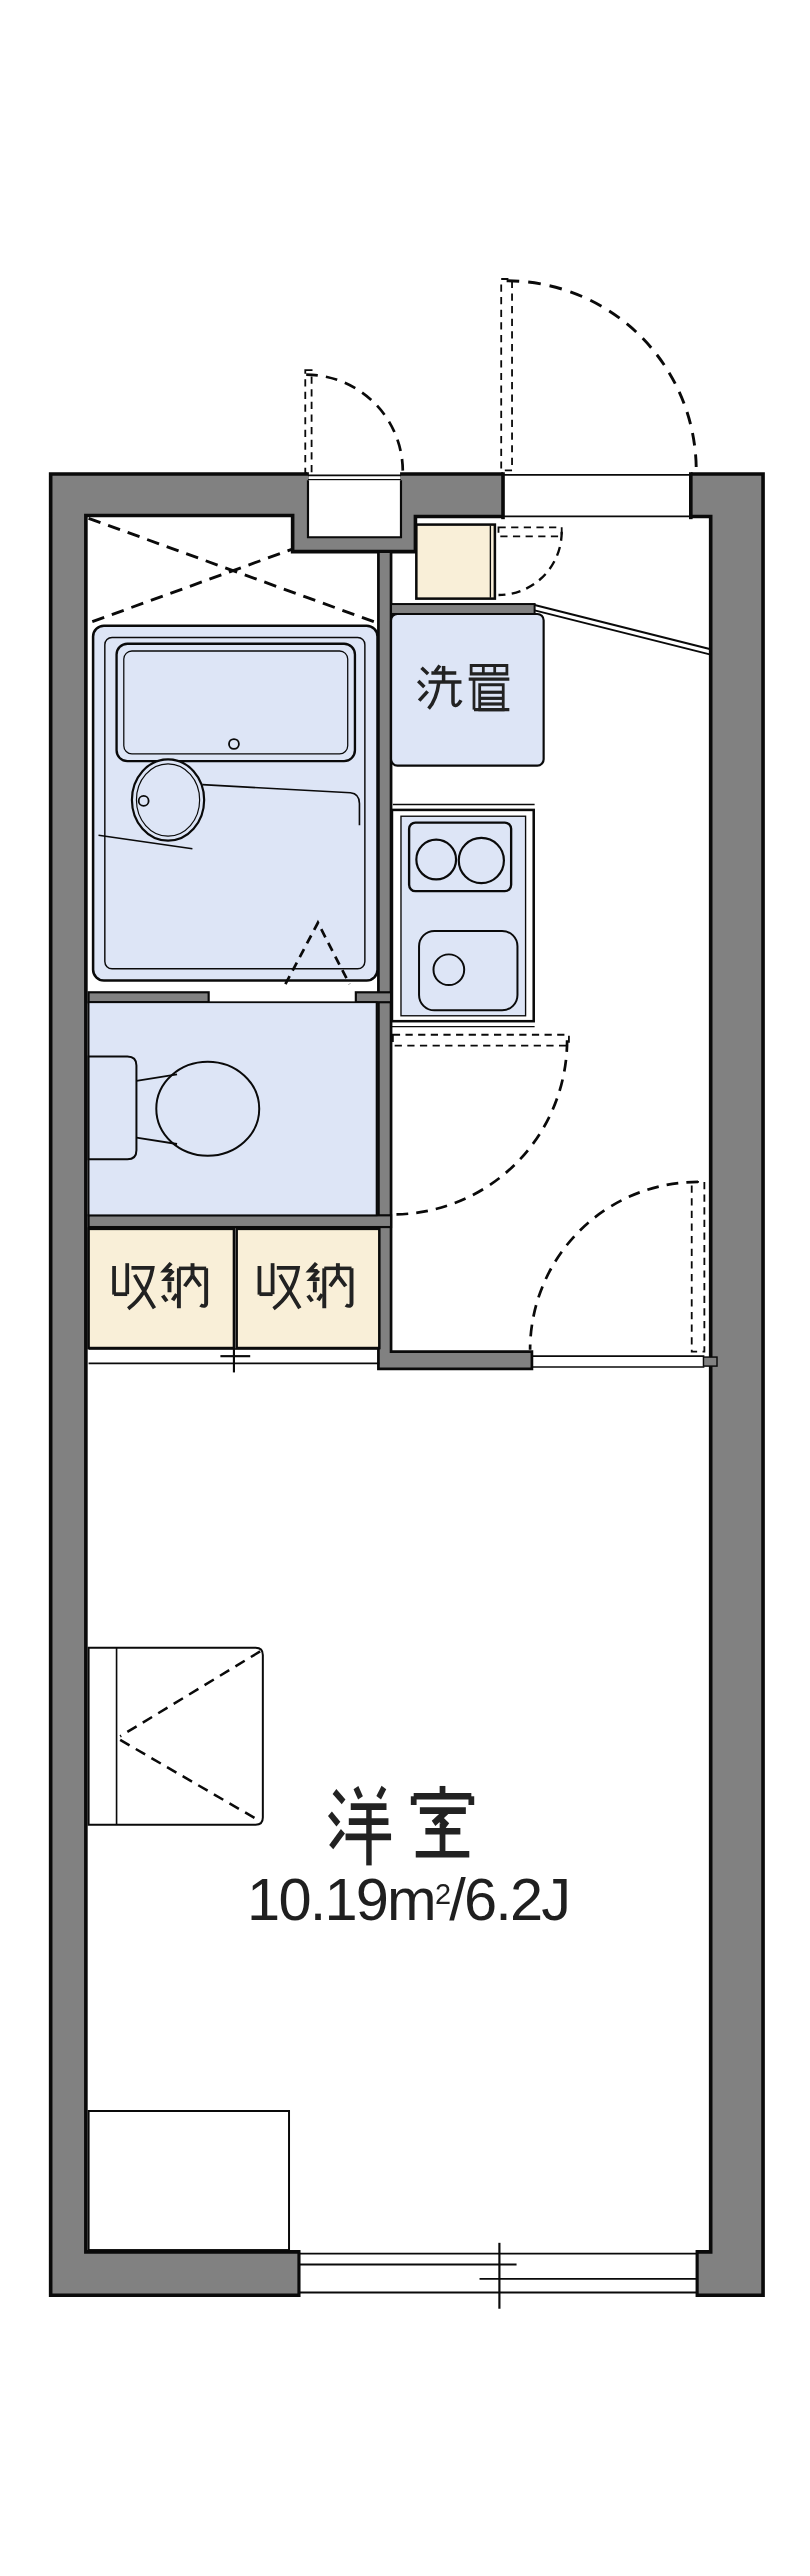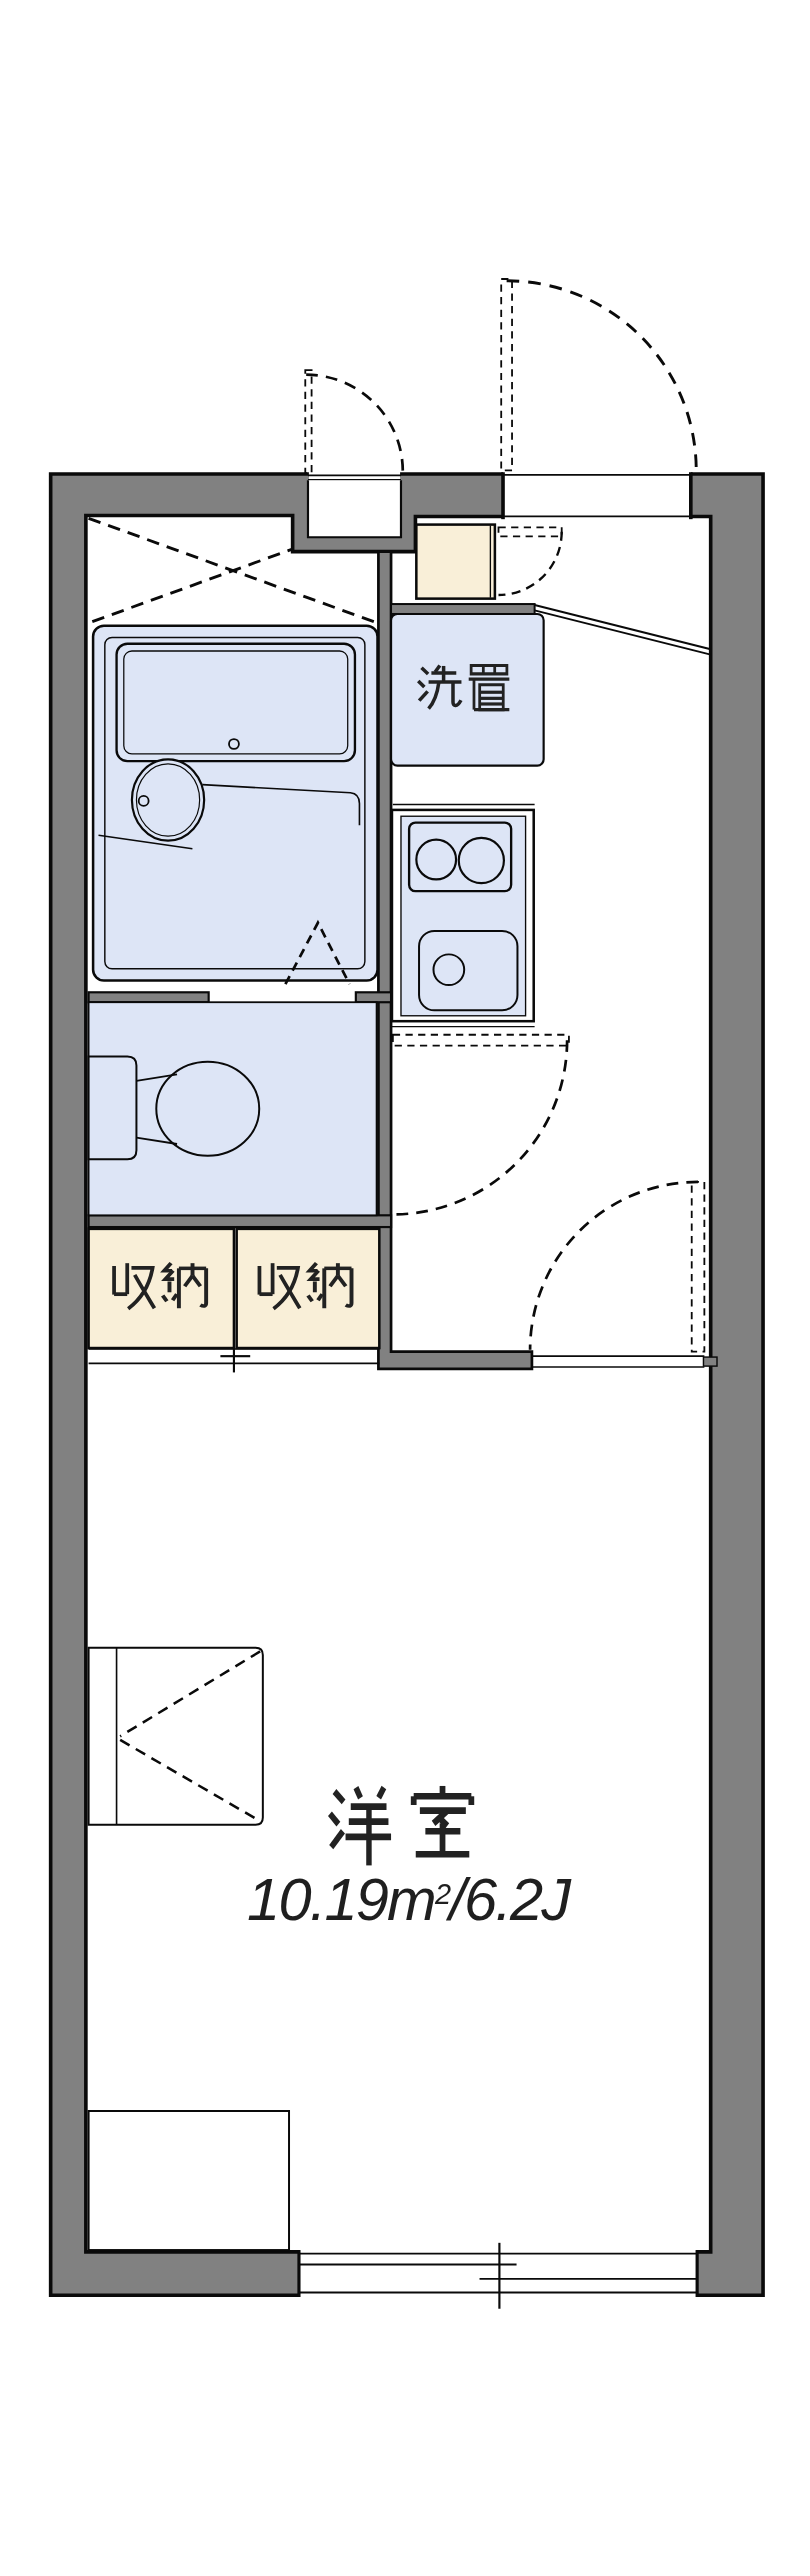--- a/index.html
+++ b/index.html
@@ -1,16 +1,16 @@
 <!DOCTYPE html>
 <html style="font-size:14.4px"><head>
 <meta charset="utf-8">
 <style>
 html,body{margin:0;padding:0;background:#ffffff;}
-#page{width:811px;height:2576px;position:relative;background:#ffffff;overflow:hidden;font-style:italic;}
+#page{width:811px;height:2576px;position:relative;background:#ffffff;overflow:hidden;}
 svg{display:block;}
 </style>
 </head>
 <body>
 <div id="page">
 <svg width="811" height="2576" viewBox="0 0 898 2853" font-family="Liberation Sans, sans-serif">
 <defs>
 
 <g id="k-sen" fill="none" stroke-linecap="butt">
   <path d="M13,7 L27,20"></path>

